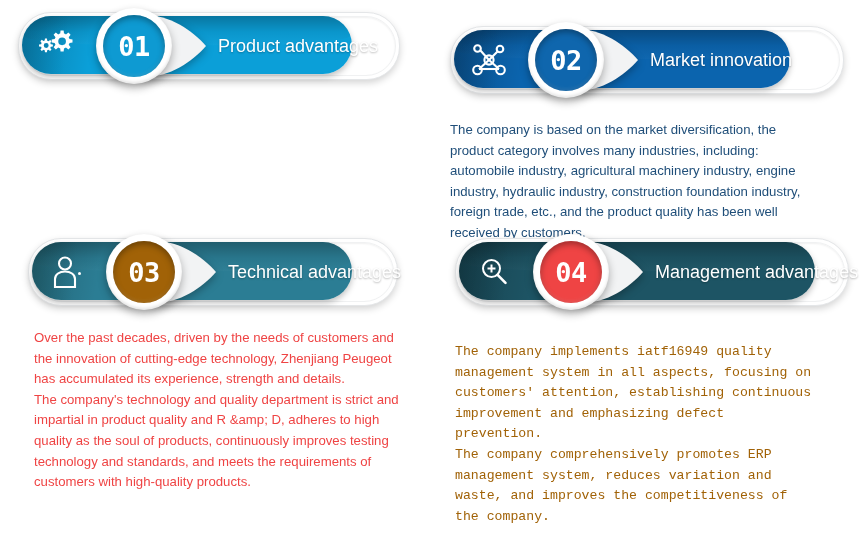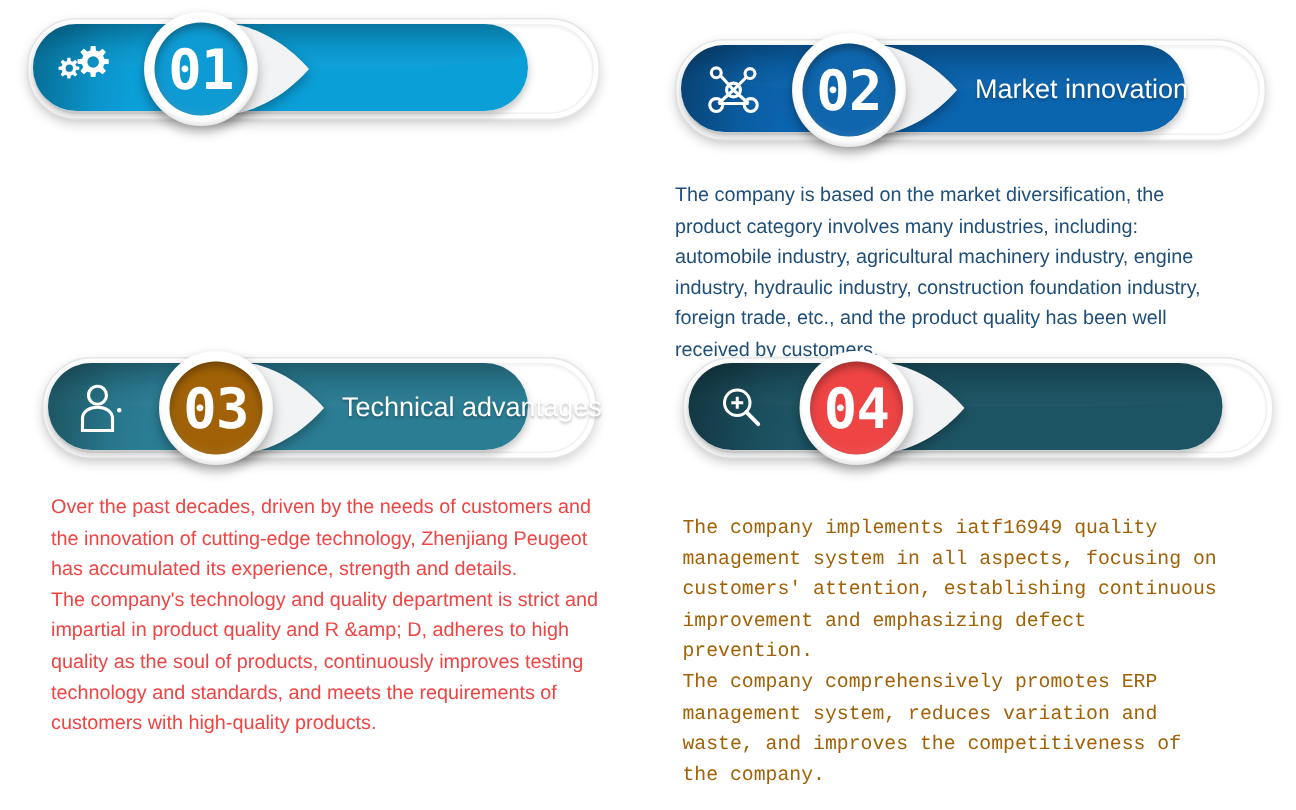--- a/index.html
+++ b/index.html
@@ -131,21 +131,21 @@
     width: 62px; height: 62px;
     border-radius: 50%;
     display: flex;
     align-items: center;
     justify-content: center;
     box-shadow: inset 0 3px 6px rgba(0,0,0,0.34),
                 inset 0 -2px 4px rgba(255,255,255,0.10);
   }
   .badge-num {
     color: #ffffff;
-    font-size: 37px;
+    font-size: 27px;
     font-weight: bold;
     letter-spacing: -0.5px;
     font-family: "DejaVu Sans Mono", monospace;
     line-height: 1;
   }
 
   .bar-title {
     position: absolute;
     left: 200px;
     top: 50%;
@@ -190,20 +190,21 @@
           <path d="M6 32 C6 12, 26 1, 48 1 C74 1, 96 16, 110 32 C96 48, 74 63, 48 63 C26 63, 6 52, 6 32 Z" fill="#f2f3f4"></path>
         </svg>
       </span>
 
       <span class="badge-ring">
         <span class="badge-inner" id="badge-0" style="background: rgb(14, 154, 210);">
           <span class="badge-num">01</span>
         </span>
       </span>
 
+      <span class="bar-title">Product advantages</span>
     </div>
   </div>
 
   <div class="card card-1">
     <div class="bar">
       <div class="bar-frame" style="width:392px;"></div>
       <div class="bar-fill" id="fill-1" style="width: 336px; background: linear-gradient(95deg, rgb(9, 82, 143) 0%, rgb(11, 100, 174) 14%, rgb(11, 100, 174) 100%);"></div>
 
       <span class="bar-icon">
         <svg width="40" height="36" viewBox="0 0 40 36">
@@ -293,18 +294,19 @@
           <path d="M6 32 C6 12, 26 1, 48 1 C74 1, 96 16, 110 32 C96 48, 74 63, 48 63 C26 63, 6 52, 6 32 Z" fill="#f2f3f4"></path>
         </svg>
       </span>
 
       <span class="badge-ring">
         <span class="badge-inner" id="badge-3" style="background: #ef4444;">
           <span class="badge-num">04</span>
         </span>
       </span>
 
+      <span class="bar-title">Management advantages</span>
     </div>
     <div class="body-text" style="left: 0px; top: 110px; width: 360px; color: #a16207; font-family: Liberation Mono, monospace;">The company implements iatf16949 quality management system in all aspects, focusing on customers' attention, establishing continuous improvement and emphasizing defect prevention.
 The company comprehensively promotes ERP management system, reduces variation and waste, and improves the competitiveness of the company.</div>
   </div>
 
 </div>
 
 </body></html>

